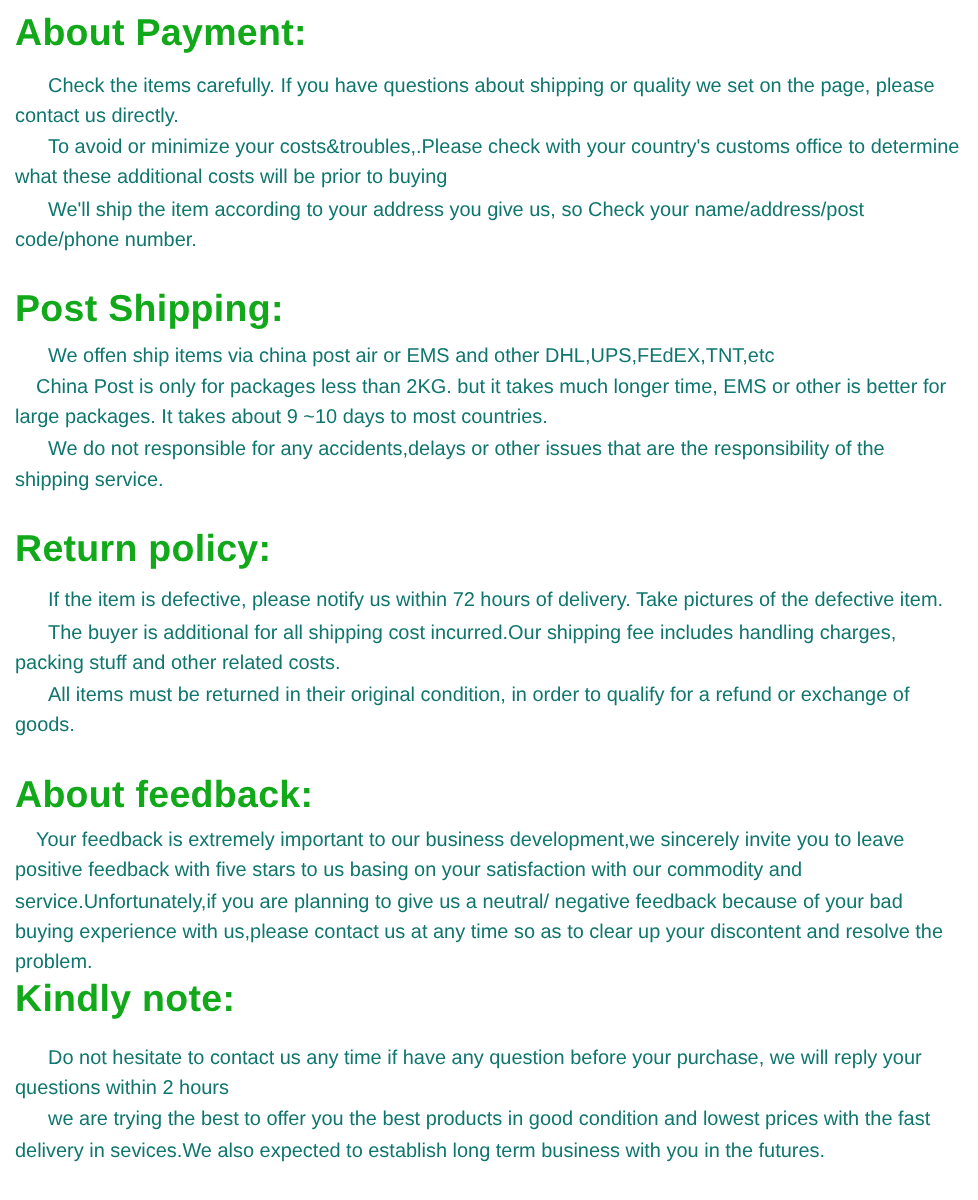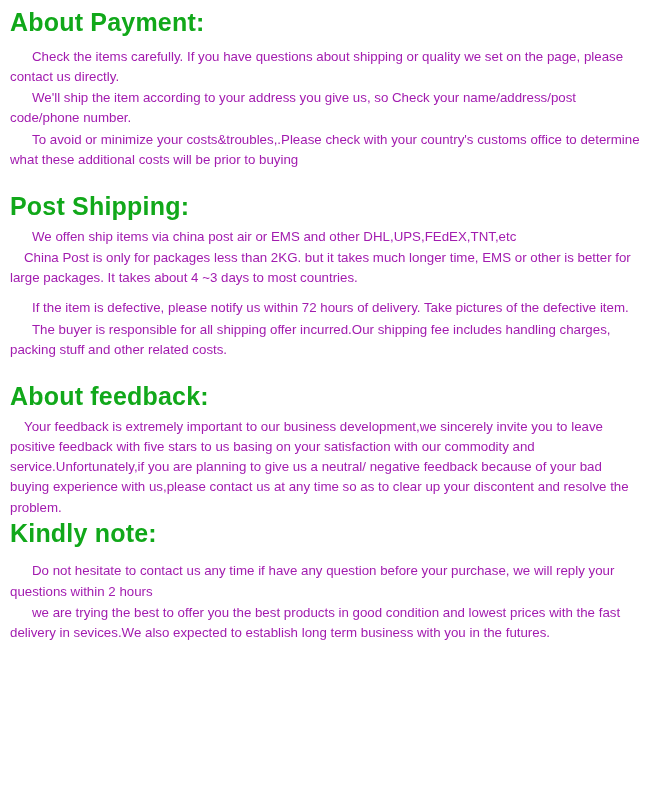--- a/index.html
+++ b/index.html
@@ -37,21 +37,21 @@
   .sec-payment h2.heading { margin-top: 2px; }
   .sec-shipping h2.heading { margin-top: 22px; }
   .sec-return h2.heading { margin-top: 22px; }
   .sec-feedback h2.heading { margin-top: 22px; }
   .sec-note h2.heading { }
 
   p.para {
     font-size: 13.3px;
     line-height: 1.52;
     margin: 0 0 1px 0;
-    color: #a21caf;
+    color: #0f766e;
     text-align: left;
   }
   p.indent {
     text-indent: 22px;
   }
   p.indent-sm {
     text-indent: 14px;
   }
   .sec-payment .body { margin-top: 10px; }
   .sec-shipping .body { }
@@ -64,37 +64,40 @@
 </style>
 </head>
 <body>
 
 <div class="page">
 
   <section class="section sec-payment">
     <h2 class="heading">About Payment:</h2>
     <div class="body">
       <p class="para indent block">Check the items carefully. If you have questions about shipping or quality we set on the page, please contact us directly.</p>
+      <p class="para indent block">To avoid or minimize your costs&amp;troubles,.Please check with your country's customs office to determine what these additional costs will be prior to buying</p>
       <p class="para indent block">We'll ship the item according to your address you give us, so Check your name/address/post code/phone number.</p>
-      <p class="para indent block">To avoid or minimize your costs&amp;troubles,.Please check with your country's customs office to determine what these additional costs will be prior to buying</p>
     </div>
   </section>
 
   <section class="section sec-shipping">
     <h2 class="heading">Post Shipping:</h2>
     <div class="body">
       <p class="para indent block">We offen ship items via china post air or EMS and other DHL,UPS,FEdEX,TNT,etc</p>
-      <p class="para indent-sm block">China Post is only for packages less than 2KG. but it takes much longer time, EMS or other is better for large packages. It takes about 4 ~3 days to most countries.</p>
+      <p class="para indent-sm block">China Post is only for packages less than 2KG. but it takes much longer time, EMS or other is better for large packages. It takes about 9 ~10 days to most countries.</p>
+      <p class="para indent block">We do not responsible for any accidents,delays or other issues that are the responsibility of the shipping service.</p>
     </div>
   </section>
 
   <section class="section sec-return">
+    <h2 class="heading">Return policy:</h2>
     <div class="body">
       <p class="para indent block">If the item is defective, please notify us within 72 hours of delivery. Take pictures of the defective item.</p>
-      <p class="para indent block">The buyer is responsible for all shipping offer incurred.Our shipping fee includes handling charges, packing stuff and other related costs.</p>
+      <p class="para indent block">The buyer is additional for all shipping cost incurred.Our shipping fee includes handling charges, packing stuff and other related costs.</p>
+      <p class="para indent block">All items must be returned in their original condition, in order to qualify for a refund or exchange of goods.</p>
     </div>
   </section>
 
   <section class="section sec-feedback">
     <h2 class="heading">About feedback:</h2>
     <div class="body">
       <p class="para indent-sm block">Your feedback is extremely important to our business development,we sincerely invite you to leave positive feedback with five stars to us basing on your satisfaction with our commodity and service.Unfortunately,if you are planning to give us a neutral/ negative feedback because of your bad buying experience with us,please contact us at any time so as to clear up your discontent and resolve the problem.</p>
     </div>
   </section>
 

